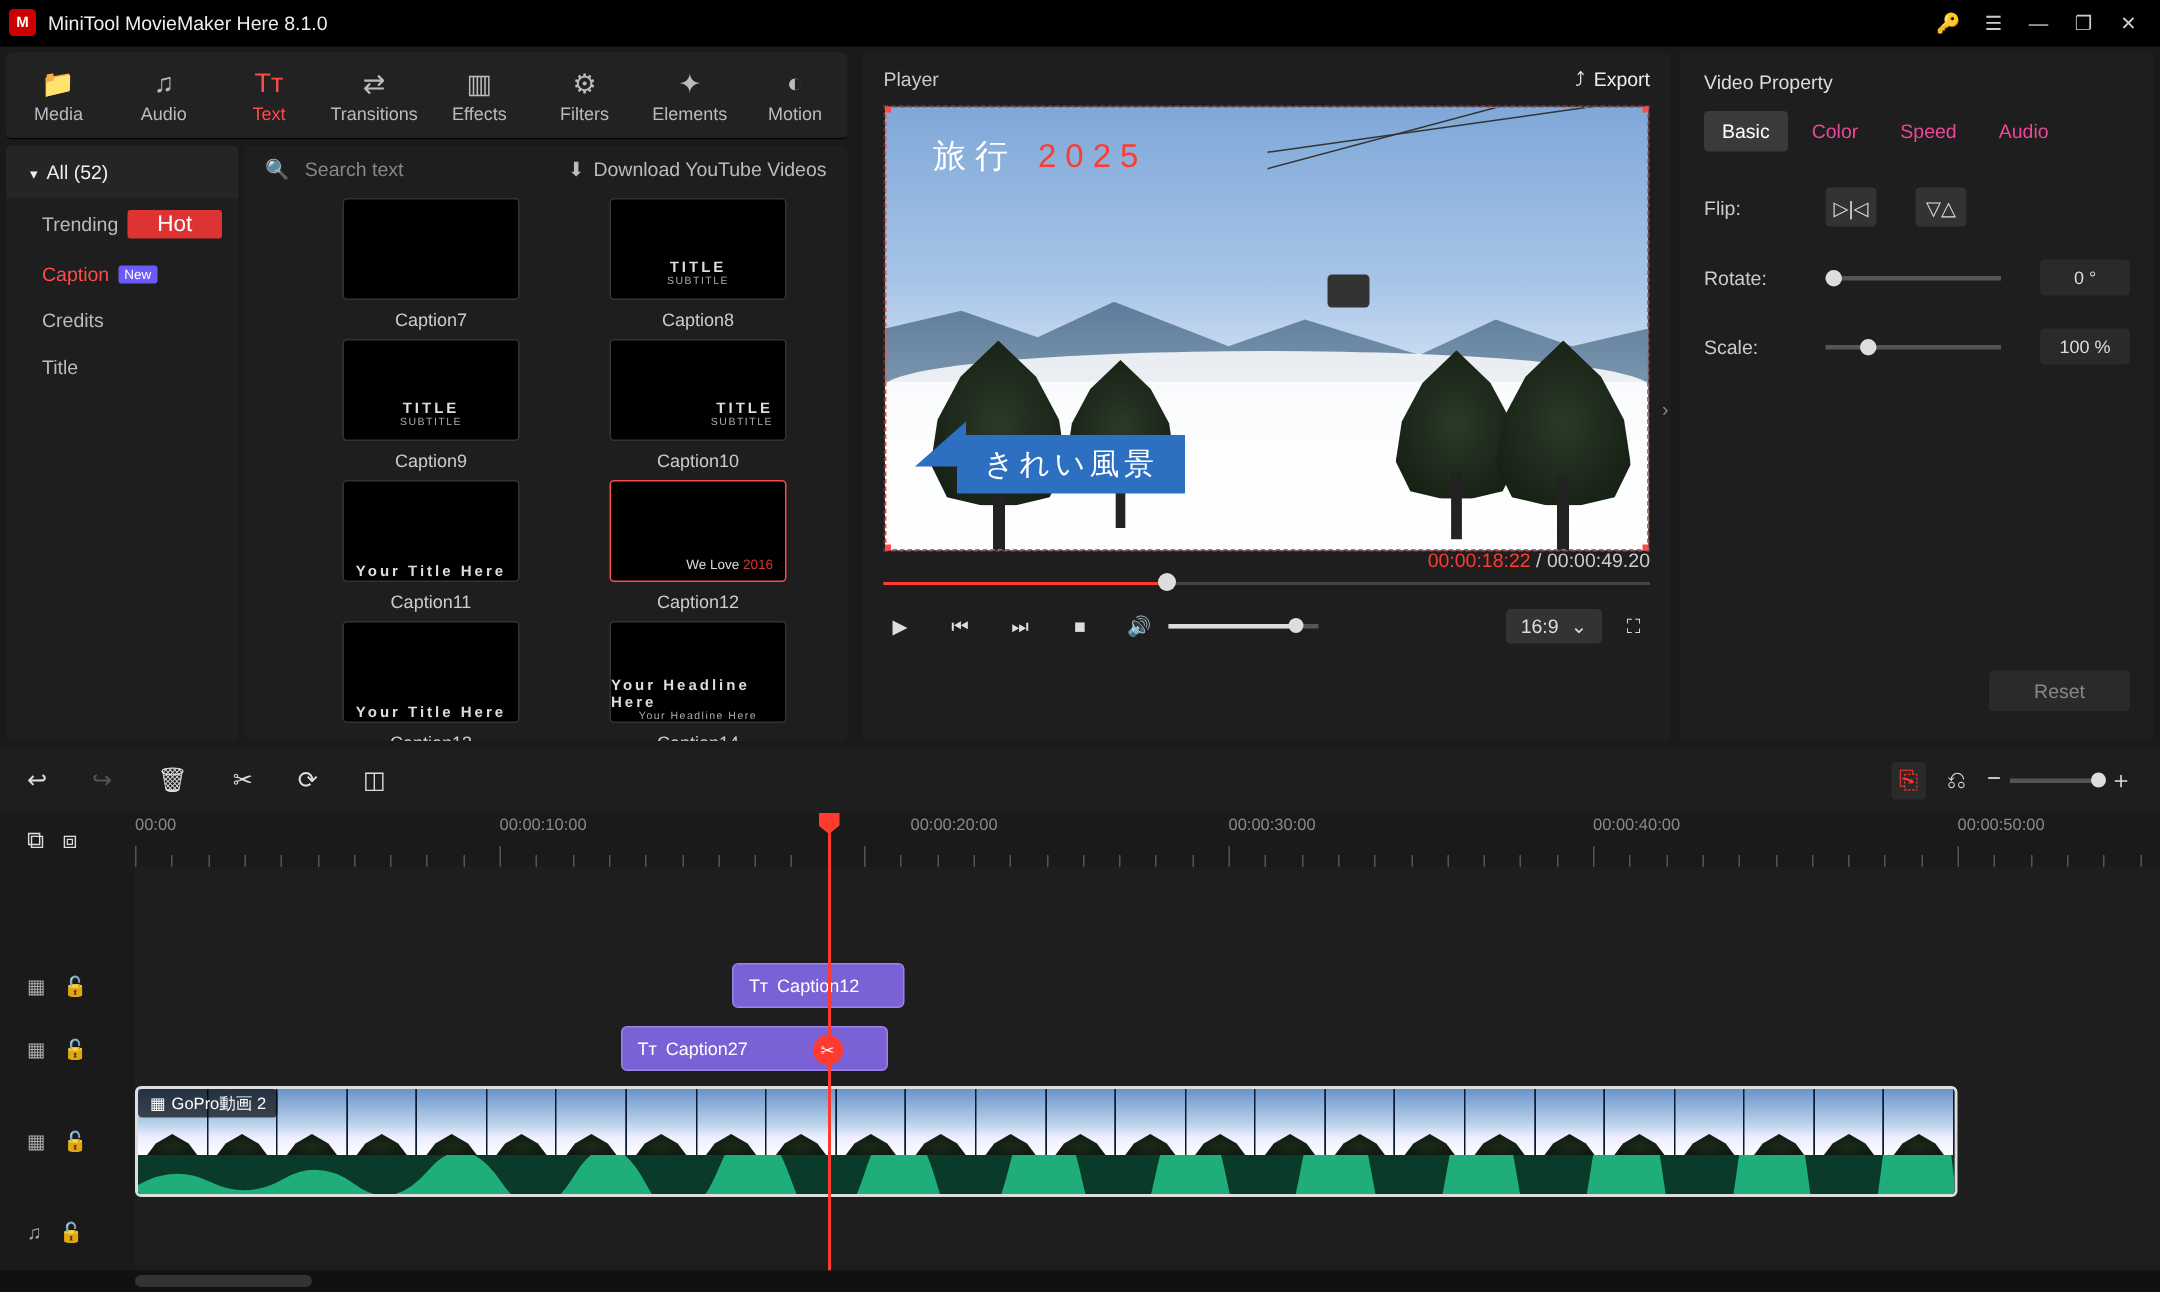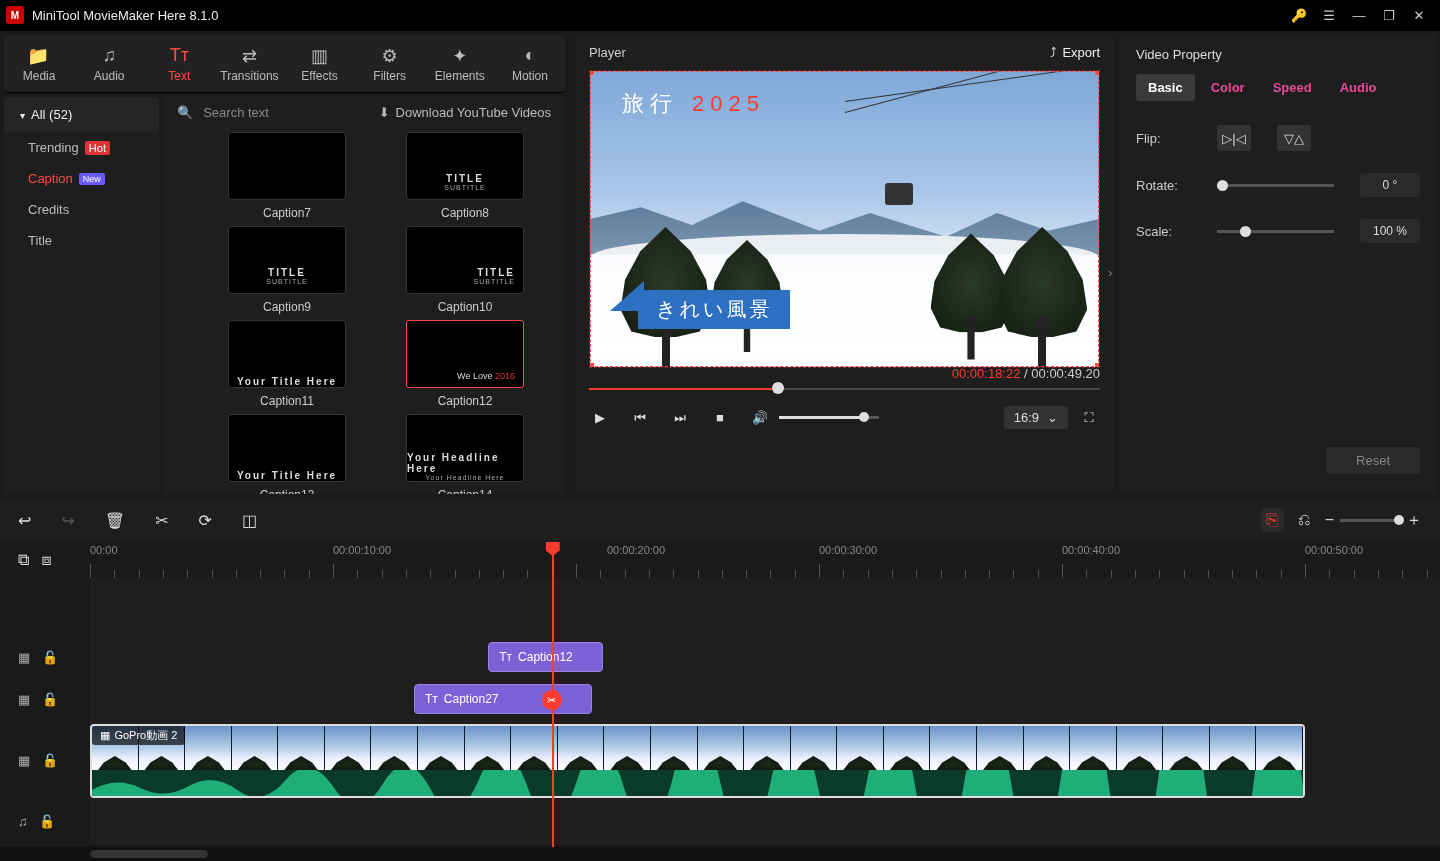--- a/index.html
+++ b/index.html
@@ -16,21 +16,21 @@
 .tab { flex: 1; display: flex; flex-direction: column; align-items: center; justify-content: center; gap: 2px; color: #bbb; cursor: pointer; font-size: 12px; }
 .tab.active { color: #ff4a4a; }
 .tab .ico { font-size: 18px; height: 22px; display: flex; align-items: center; }
 
 .lib { flex: 1; display: flex; overflow: hidden; }
 .cat-list { width: 155px; background: #1e1e1e; padding-top: 0; margin:0 4px 4px 4px; border-radius:4px; overflow:hidden;}
 .all-row { padding: 10px 16px; background: #252525; color:#eee; cursor:pointer;}
 .all-row .tri { display:inline-block; margin-right:6px; font-size:10px;}
 .cat { padding: 8px 24px; color: #bbb; cursor: pointer; font-size:13px; display:flex; align-items:center; gap:6px;}
 .cat.active { color: #ff4a4a; }
-.badge-hot { background: #d33; color: #fff; font-size: 11px; padding: 1px 4px; border-radius: 2px; }
+.badge-hot { background: #d33; color: #fff; font-size: 15px; padding: 1px 20px; border-radius: 2px; }
 .badge-new { background: #6a5af9; color: #fff; font-size: 9px; padding: 1px 4px; border-radius: 2px; }
 
 .grid-wrap { flex: 1; display: flex; flex-direction: column; margin:0 4px 4px 0; background:#1e1e1e; border-radius:4px; overflow:hidden;}
 .tool-row { display: flex; align-items: center; padding: 8px 14px; gap: 10px; color:#999;}
 .search-ico { color:#999;}
 .dl-yt { margin-left:auto; color:#bbb; display:flex; align-items:center; gap:6px; cursor:pointer;}
 .grid { flex: 1; overflow-y: auto; display: grid; grid-template-columns: 1fr 1fr; gap: 6px 30px; padding: 4px 26px 4px 50px; align-content:start;}
 .card { display: flex; flex-direction: column; align-items: center; gap: 6px; cursor:pointer;}
 .thumb { width: 118px; height: 68px; background: #000; border: 1px solid #333; border-radius: 3px; display:flex; flex-direction:column; align-items:center; justify-content:flex-end; color:#ddd; font-size:9px; position:relative;}
 .thumb.selected { border: 1px solid #ff4a4a; }
@@ -70,21 +70,21 @@
 .vol-bar { width:100px; height:3px; background:#555; position:relative;}
 .vol-fill { position:absolute; left:0; top:0; height:100%; background:#ddd;}
 .vol-knob { position:absolute; top:-4px; width:10px; height:10px; border-radius:50%; background:#ddd;}
 .time-wrap { margin-left:auto; display:flex; align-items:center; gap:10px;}
 .time-cur { color:#ff3b30;}
 .ratio { background:#333; padding:4px 10px; border-radius:3px; display:flex; align-items:center; gap:8px; cursor:pointer;}
 .fs { cursor:pointer;}
 
 .prop-pane { width: 316px; background:#1e1e1e; margin:4px 4px 4px 0; border-radius:4px; padding:12px 16px; display:flex; flex-direction:column; position:relative;}
 .prop-title { color:#ddd; margin-bottom:12px;}
-.prop-tabs { display:flex; gap:4px; margin-bottom:24px;font-weight:bold;}
+.prop-tabs { display:flex; gap:4px; margin-bottom:24px;}
 .ptab { padding:6px 12px; color:#ec4899; border-radius:3px; cursor:pointer; font-size:13px;}
 .ptab.active { background:#3a3a3a; color:#fff;}
 .prow { display:flex; align-items:center; margin-bottom:22px; gap:26px;}
 .prow .lbl { width:55px; color:#ccc;}
 .flip-btn { width:34px; height:26px; background:#333; border-radius:3px; display:flex; align-items:center; justify-content:center; cursor:pointer; color:#ddd;}
 .slider { flex:1; height:3px; background:#555; position:relative;}
 .slider .knob { position:absolute; left:0; top:-4px; width:11px; height:11px; border-radius:50%; background:#ddd;}
 .numbox { width:60px; background:#2a2a2a; text-align:center; padding:5px 0; border-radius:3px; color:#ddd; font-size:12px;}
 .reset { margin-top:auto; align-self:flex-end; background:#2a2a2a; color:#888; padding:6px 30px; border-radius:3px; cursor:default; margin-bottom:8px;}
 .collapse-arrow { position:absolute; left:-12px; top:50%; color:#888; cursor:pointer;}

